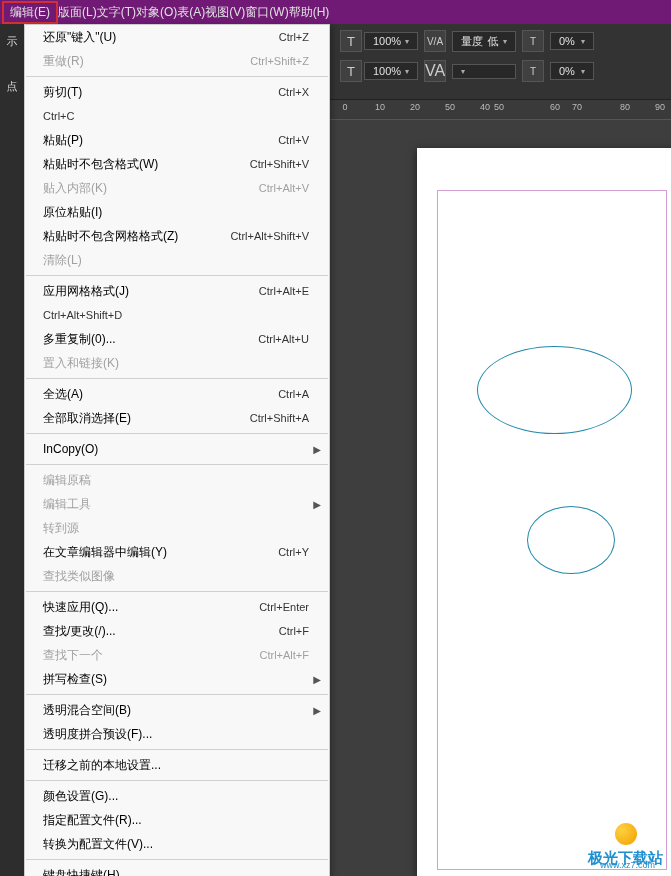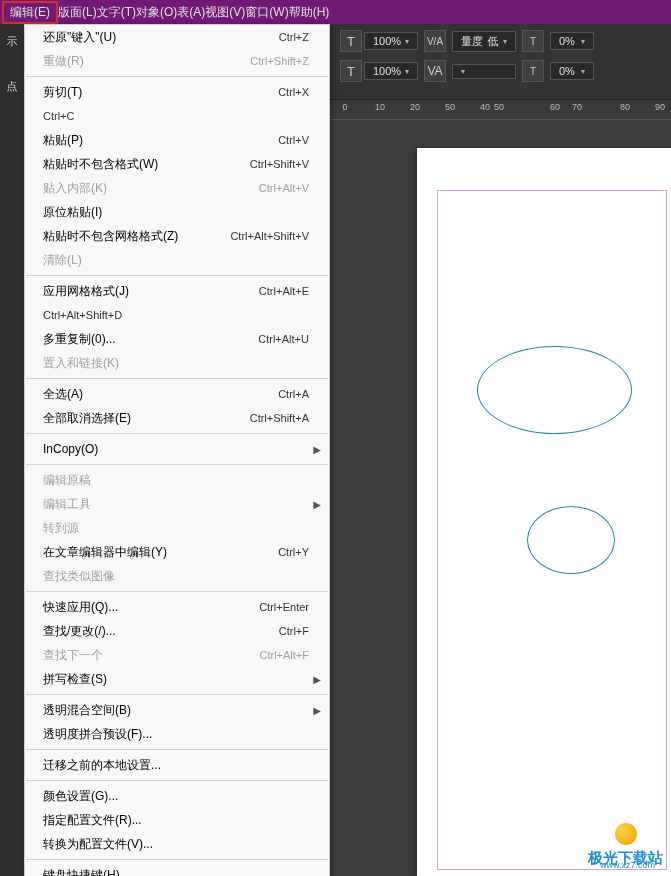--- a/index.html
+++ b/index.html
@@ -237,21 +237,21 @@
     </div>
   </div>
   <div class="toolbar-row">
     <div class="tool-group">
       <div class="tool-btn">T</div>
       <div class="percent-box">
         <span>100%</span>
           <span class="chev">▾</span>
       </div>
     </div>
-    <div class="tool-btn" style="font-size:12px;">VA</div>
+    <div class="tool-btn" style="font-size:16px;">VA</div>
     <div class="percent-box" style="width:64px">
       <span class="chev">▾</span>
     </div>
     <div class="tool-btn" style="font-size:10px;">T</div>
     <div class="percent-box" style="width:44px">
       <span>0%</span>
         <span class="chev">▾</span>
     </div>
   </div>
 </div>

